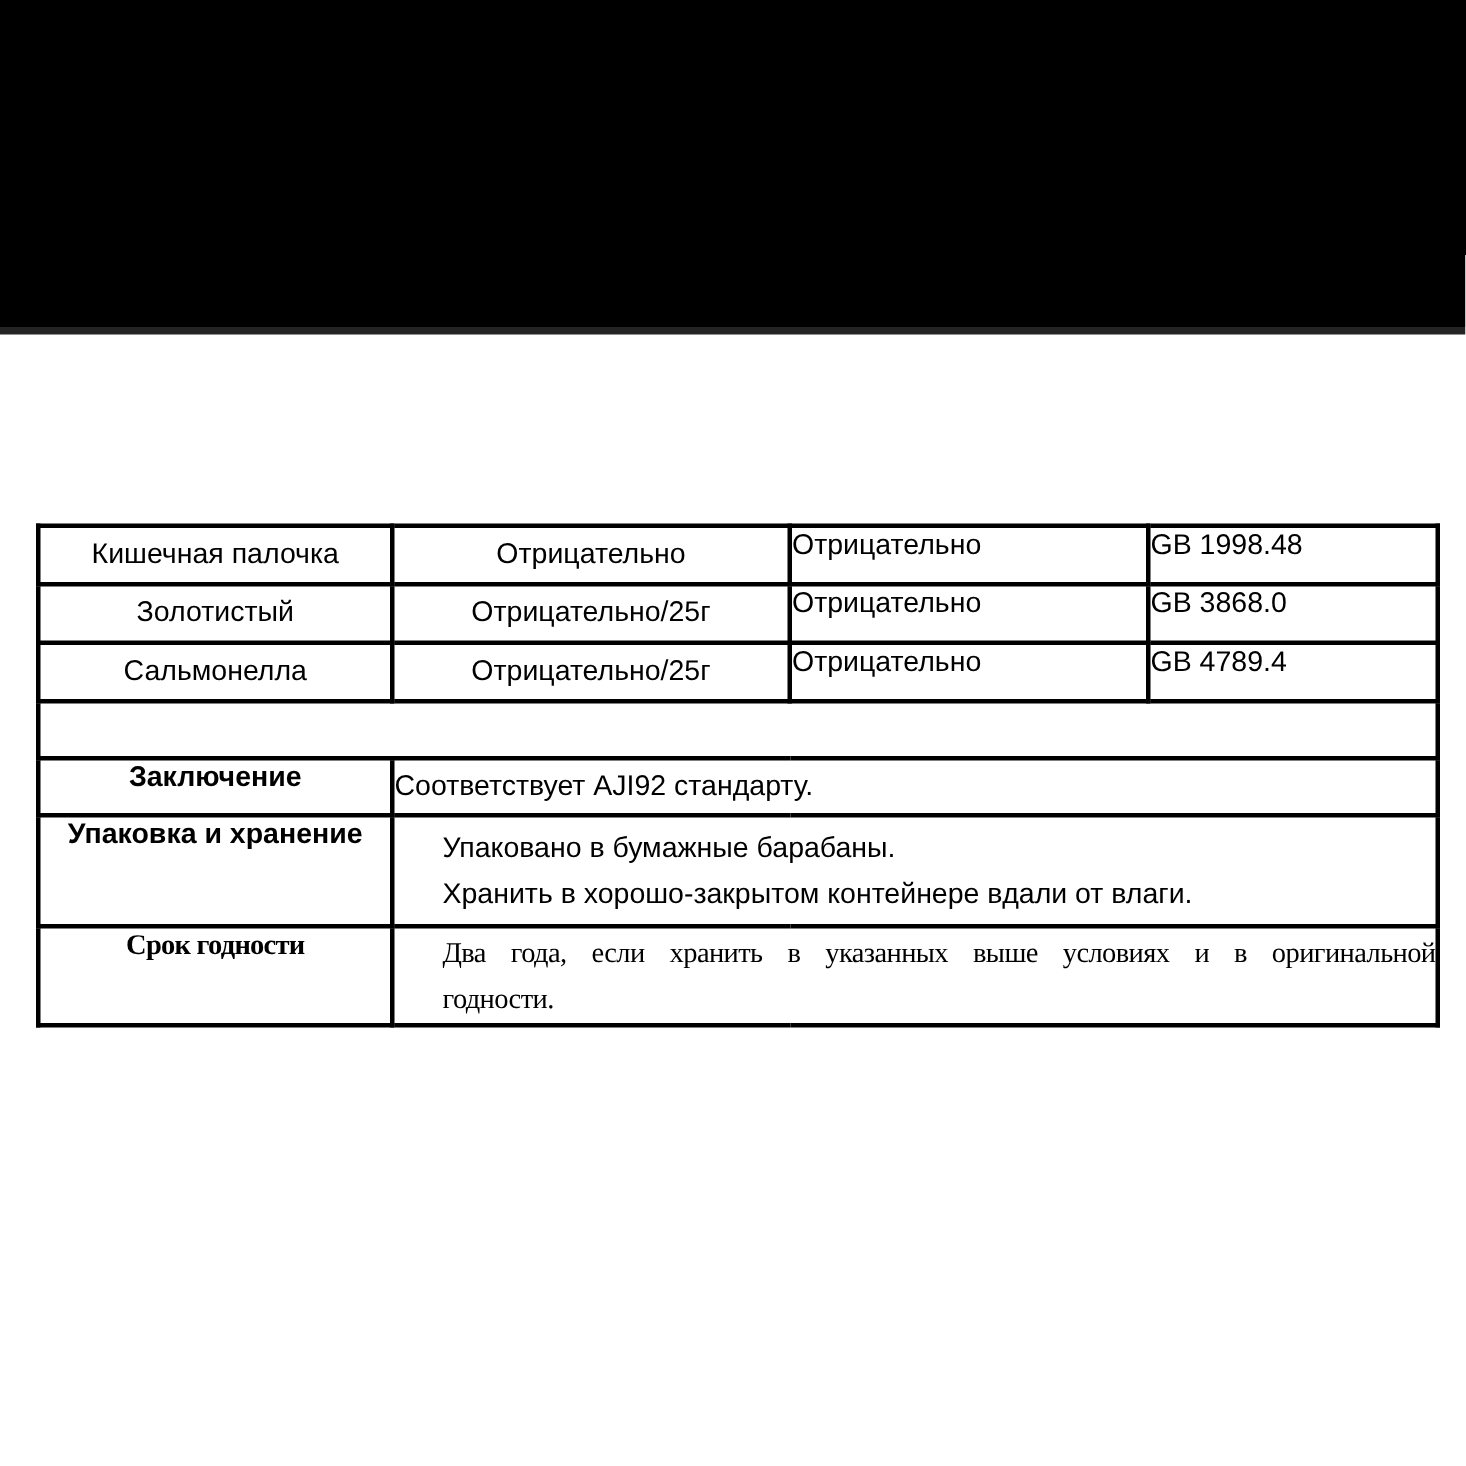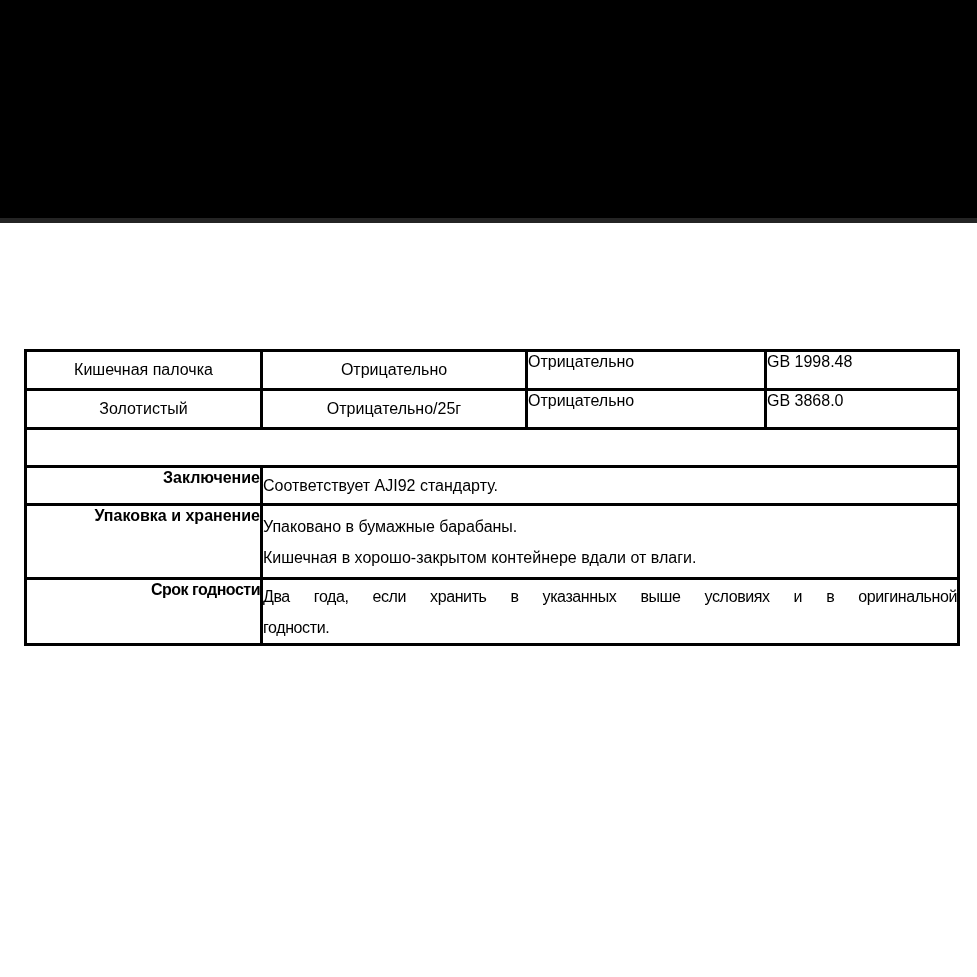--- a/index.html
+++ b/index.html
@@ -27,21 +27,21 @@
     width: 977px; height: 5px;
     background: #242424;
   }
   table.coa {
     position: absolute;
     left: 24px;
     top: 349px;
     border-collapse: collapse;
     table-layout: fixed;
     width: 933px;
-    font-size: 16px;
+    font-size: 19px;
     line-height: 1.25;
   }
   table.coa td {
     border: 3px solid #000000;
     padding: 0;
     overflow: hidden;
   }
   col.c1 { width: 236px; }
   col.c2 { width: 265px; }
   col.c3 { width: 239px; }
@@ -55,34 +55,34 @@
     text-align: left;
     vertical-align: top;
     padding: 5px 6px 0 13px;
   }
   tr.row-tests { height: 39px; }
   tr.row-empty { height: 38px; }
   tr.row-empty td { border-left: 3px solid #000; border-right: 3px solid #000; }
 
   tr.row-conclusion { height: 38px; }
   tr.row-packaging { height: 74px; }
-  tr.row-shelf { height: 66px; }
+  tr.row-shelf { height: 66px; font-family: Liberation Serif, serif; }
 
   td.cell-label {
     font-weight: bold;
-    text-align: right;
+    text-align: center;
     vertical-align: top;
     padding-top: 8px;
   }
   td.cell-text {
     text-align: left;
     vertical-align: middle;
     padding: 0 8px 0 10px;
   }
-  .multiline div { line-height: 31px; }
+  .multiline div { line-height: 31px; padding-left: 32px; }
   td.cell-shelf-text {
     letter-spacing: -0.4px;
   }
   .justify-full {
     text-align: justify;
     text-align-last: justify;
   }
   .label-condensed { letter-spacing: -0.5px; }
 </style>
 </head>
@@ -104,32 +104,38 @@
       <td class="cell-spec">Отрицательно</td>
       <td class="cell-result">Отрицательно</td>
       <td class="cell-method">GB 1998.48</td>
     </tr>
     <tr class="row-tests">
       <td class="cell-param">Золотистый</td>
       <td class="cell-spec">Отрицательно/25г</td>
       <td class="cell-result">Отрицательно</td>
       <td class="cell-method">GB 3868.0</td>
     </tr>
+    <tr class="row-tests">
+      <td class="cell-param">Сальмонелла</td>
+      <td class="cell-spec">Отрицательно/25г</td>
+      <td class="cell-result">Отрицательно</td>
+      <td class="cell-method">GB 4789.4</td>
+    </tr>
     <tr class="row-empty">
       <td colspan="4"></td>
     </tr>
     <tr class="row-conclusion">
       <td class="cell-label">Заключение</td>
       <td class="cell-text" colspan="3">Соответствует AJI92 стандарту.</td>
     </tr>
     <tr class="row-packaging">
       <td class="cell-label">Упаковка и хранение</td>
       <td class="cell-text multiline" colspan="3">
         <div>Упаковано в бумажные барабаны.</div>
-        <div>Кишечная в хорошо-закрытом контейнере вдали от влаги.</div>
+        <div>Хранить в хорошо-закрытом контейнере вдали от влаги.</div>
       </td>
     </tr>
     <tr class="row-shelf">
       <td class="cell-label label-condensed">Срок годности</td>
       <td class="cell-text cell-shelf-text multiline" colspan="3">
         <div class="justify-full">Два года, если хранить в указанных выше условиях и в оригинальной</div>
         <div>годности.</div>
       </td>
     </tr>
   </tbody>

